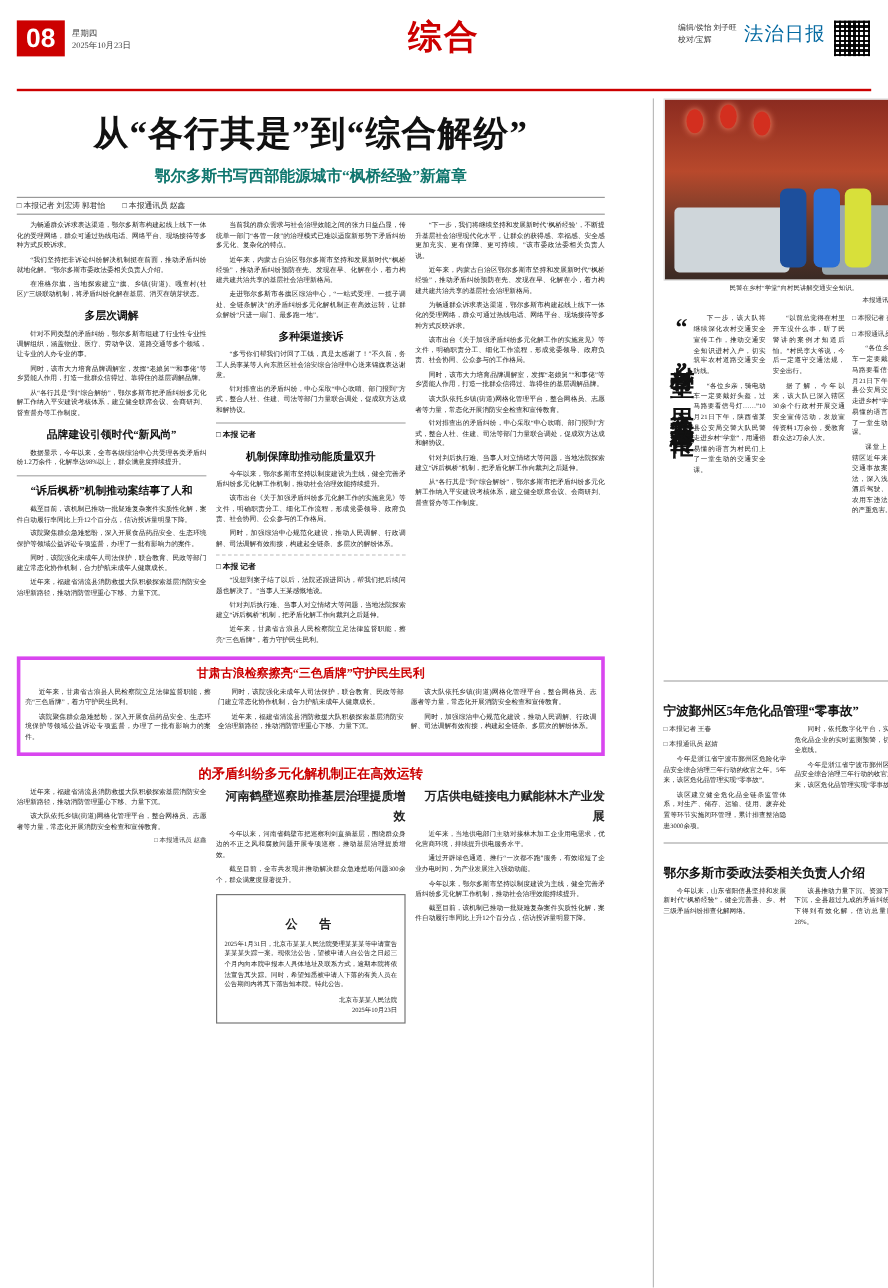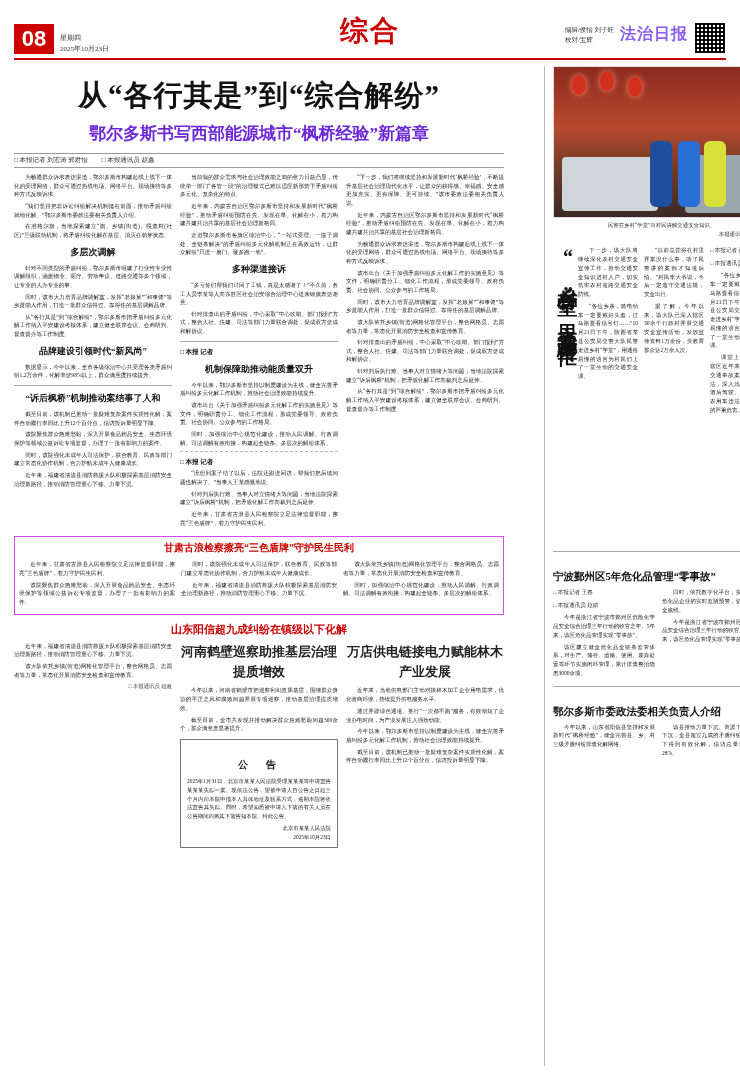--- a/index.html
+++ b/index.html
@@ -12,23 +12,23 @@
     overflow:hidden;
   }
   .page{
     width:740px;height:1073px;
     box-sizing:border-box;
     padding:10px 14px 8px 14px;
     position:relative;
   }
   
   .masthead{
-    display:flex;align-items:flex-end;
+    display:flex;align-items:center;
     border-bottom:2px solid #c00;
-    padding-bottom:4px;
+    padding-bottom:20px;
     position:relative;
     height:44px;
   }
   .pagenum-box{
     background:#c00;color:#fff;
     width:40px;height:30px;
     display:flex;align-items:center;justify-content:center;
     font-family:"Liberation Sans", sans-serif;
     font-weight:bold;font-size:22px;
     line-height:1;
@@ -53,23 +53,23 @@
   .mast-right{
     margin-left:auto;
     display:flex;align-items:flex-start;gap:6px;
   }
   .editors{
     font-size:6.5px;line-height:1.6;color:#333;
     text-align:left;padding-top:3px;
   }
   .paper-logo{
     font-family:"Liberation Serif", serif;
-    font-weight:bold;
+    font-weight:normal;
     font-size:16px;
-    color:#8b5cf6;
+    color:#0369a1;
     letter-spacing:1px;
     padding-top:2px;
     white-space:nowrap;
   }
   .qr{
     width:30px;height:30px;
     background:
       repeating-linear-gradient(0deg,#111 0 2px,#fff 2px 4px),
       repeating-linear-gradient(90deg,#111 0 2px,#fff 2px 4px);
     background-blend-mode:multiply;
@@ -96,23 +96,23 @@
   .headline h1{
     margin:0;
     font-family:"Liberation Serif", serif;
     font-weight:bold;
     font-size:29px;
     letter-spacing:1px;
     color:#111;
   }
   .headline h2{
     margin:6px 0 0 0;
-    font-size:17px;
-    font-weight:bold;
-    color:#6d28d9;
+    font-size:13px;
+    font-weight:bold;
+    color:#0f766e;
   }
   .byline{
     font-size:6.5px;color:#333;
     margin-top:6px;
     border-top:1px solid #999;
     border-bottom:1px solid #999;
     padding:2px 0;
     display:flex;gap:14px;
   }
   
@@ -199,21 +199,21 @@
   }
   .vcol p{margin:0 0 3px 0;text-indent:2em;}
   .small-byline{
     font-size:5.6px;color:#333;line-height:1.7;margin-bottom:3px;
   }
   .r-cols{display:flex;gap:7px;}
   .rcol{width:102px;font-size:5.5px;line-height:1.6;text-align:justify;color:#222;}
   .rcol p{margin:0 0 3px 0;text-indent:2em;}
   
   .boxed{
-    border:1px solid #d946ef;
+    border:3px solid #d946ef;
     padding:4px;
     margin-top:6px;
   }
   .boxed-title{
     color:#c00;font-weight:bold;font-size:10px;text-align:center;margin-bottom:3px;
   }
   .red-title{
     color:#c00;font-weight:bold;font-size:11px;text-align:center;margin:7px 0 4px 0;
   }
   .blk-title{
@@ -223,21 +223,21 @@
     border:1px solid #777;
     padding:5px 6px;
     margin-top:6px;
     font-size:5.4px;line-height:1.6;text-align:justify;
   }
   .notice h4{
     text-align:center;font-size:10px;margin:12px 0 4px 0;letter-spacing:4px;
   }
   .sign{text-align:right;font-size:5.4px;margin-top:4px;line-height:1.6;}
   .mini{width:auto;flex:1;font-size:5.5px;line-height:1.6;text-align:justify;}
-  .mini h5{font-size:13px;text-align:center;margin:0 0 3px 0;font-weight:bold;}
+  .mini h5{font-size:10px;text-align:right;margin:0 0 3px 0;font-weight:bold;}
   .mini p{margin:0 0 3px 0;text-indent:2em;}
   .tagline{font-size:5.4px;color:#444;text-align:right;margin-top:2px;}
 </style>
 </head>
 <body>
 
 <div class="page">
 
   <div class="masthead">
     <div class="pagenum-box">08</div>
@@ -330,21 +330,21 @@
             <p>同时，该院强化未成年人司法保护，联合教育、民政等部门建立常态化协作机制，合力护航未成年人健康成长。</p>
             <p>近年来，福建省清流县消防救援大队积极探索基层消防安全治理新路径，推动消防管理重心下移、力量下沉。</p>
           </div>
           <div class="col" style="width:158px;">
             <p>该大队依托乡镇(街道)网格化管理平台，整合网格员、志愿者等力量，常态化开展消防安全检查和宣传教育。</p>
             <p>同时，加强综治中心规范化建设，推动人民调解、行政调解、司法调解有效衔接，构建起全链条、多层次的解纷体系。</p>
           </div>
         </div>
       </div>
 
-      <div class="red-title">山东阳信超九成纠纷在镇级以下化解</div>
+      <div class="red-title">的矛盾纠纷多元化解机制正在高效运转</div>
 
       <div class="cols3">
         <div class="col">
           <p>近年来，福建省清流县消防救援大队积极探索基层消防安全治理新路径，推动消防管理重心下移、力量下沉。</p>
           <p>该大队依托乡镇(街道)网格化管理平台，整合网格员、志愿者等力量，常态化开展消防安全检查和宣传教育。</p>
           <div class="tagline">□ 本报通讯员  赵鑫</div>
         </div>
 
         <div class="col">
           <div class="mini">

